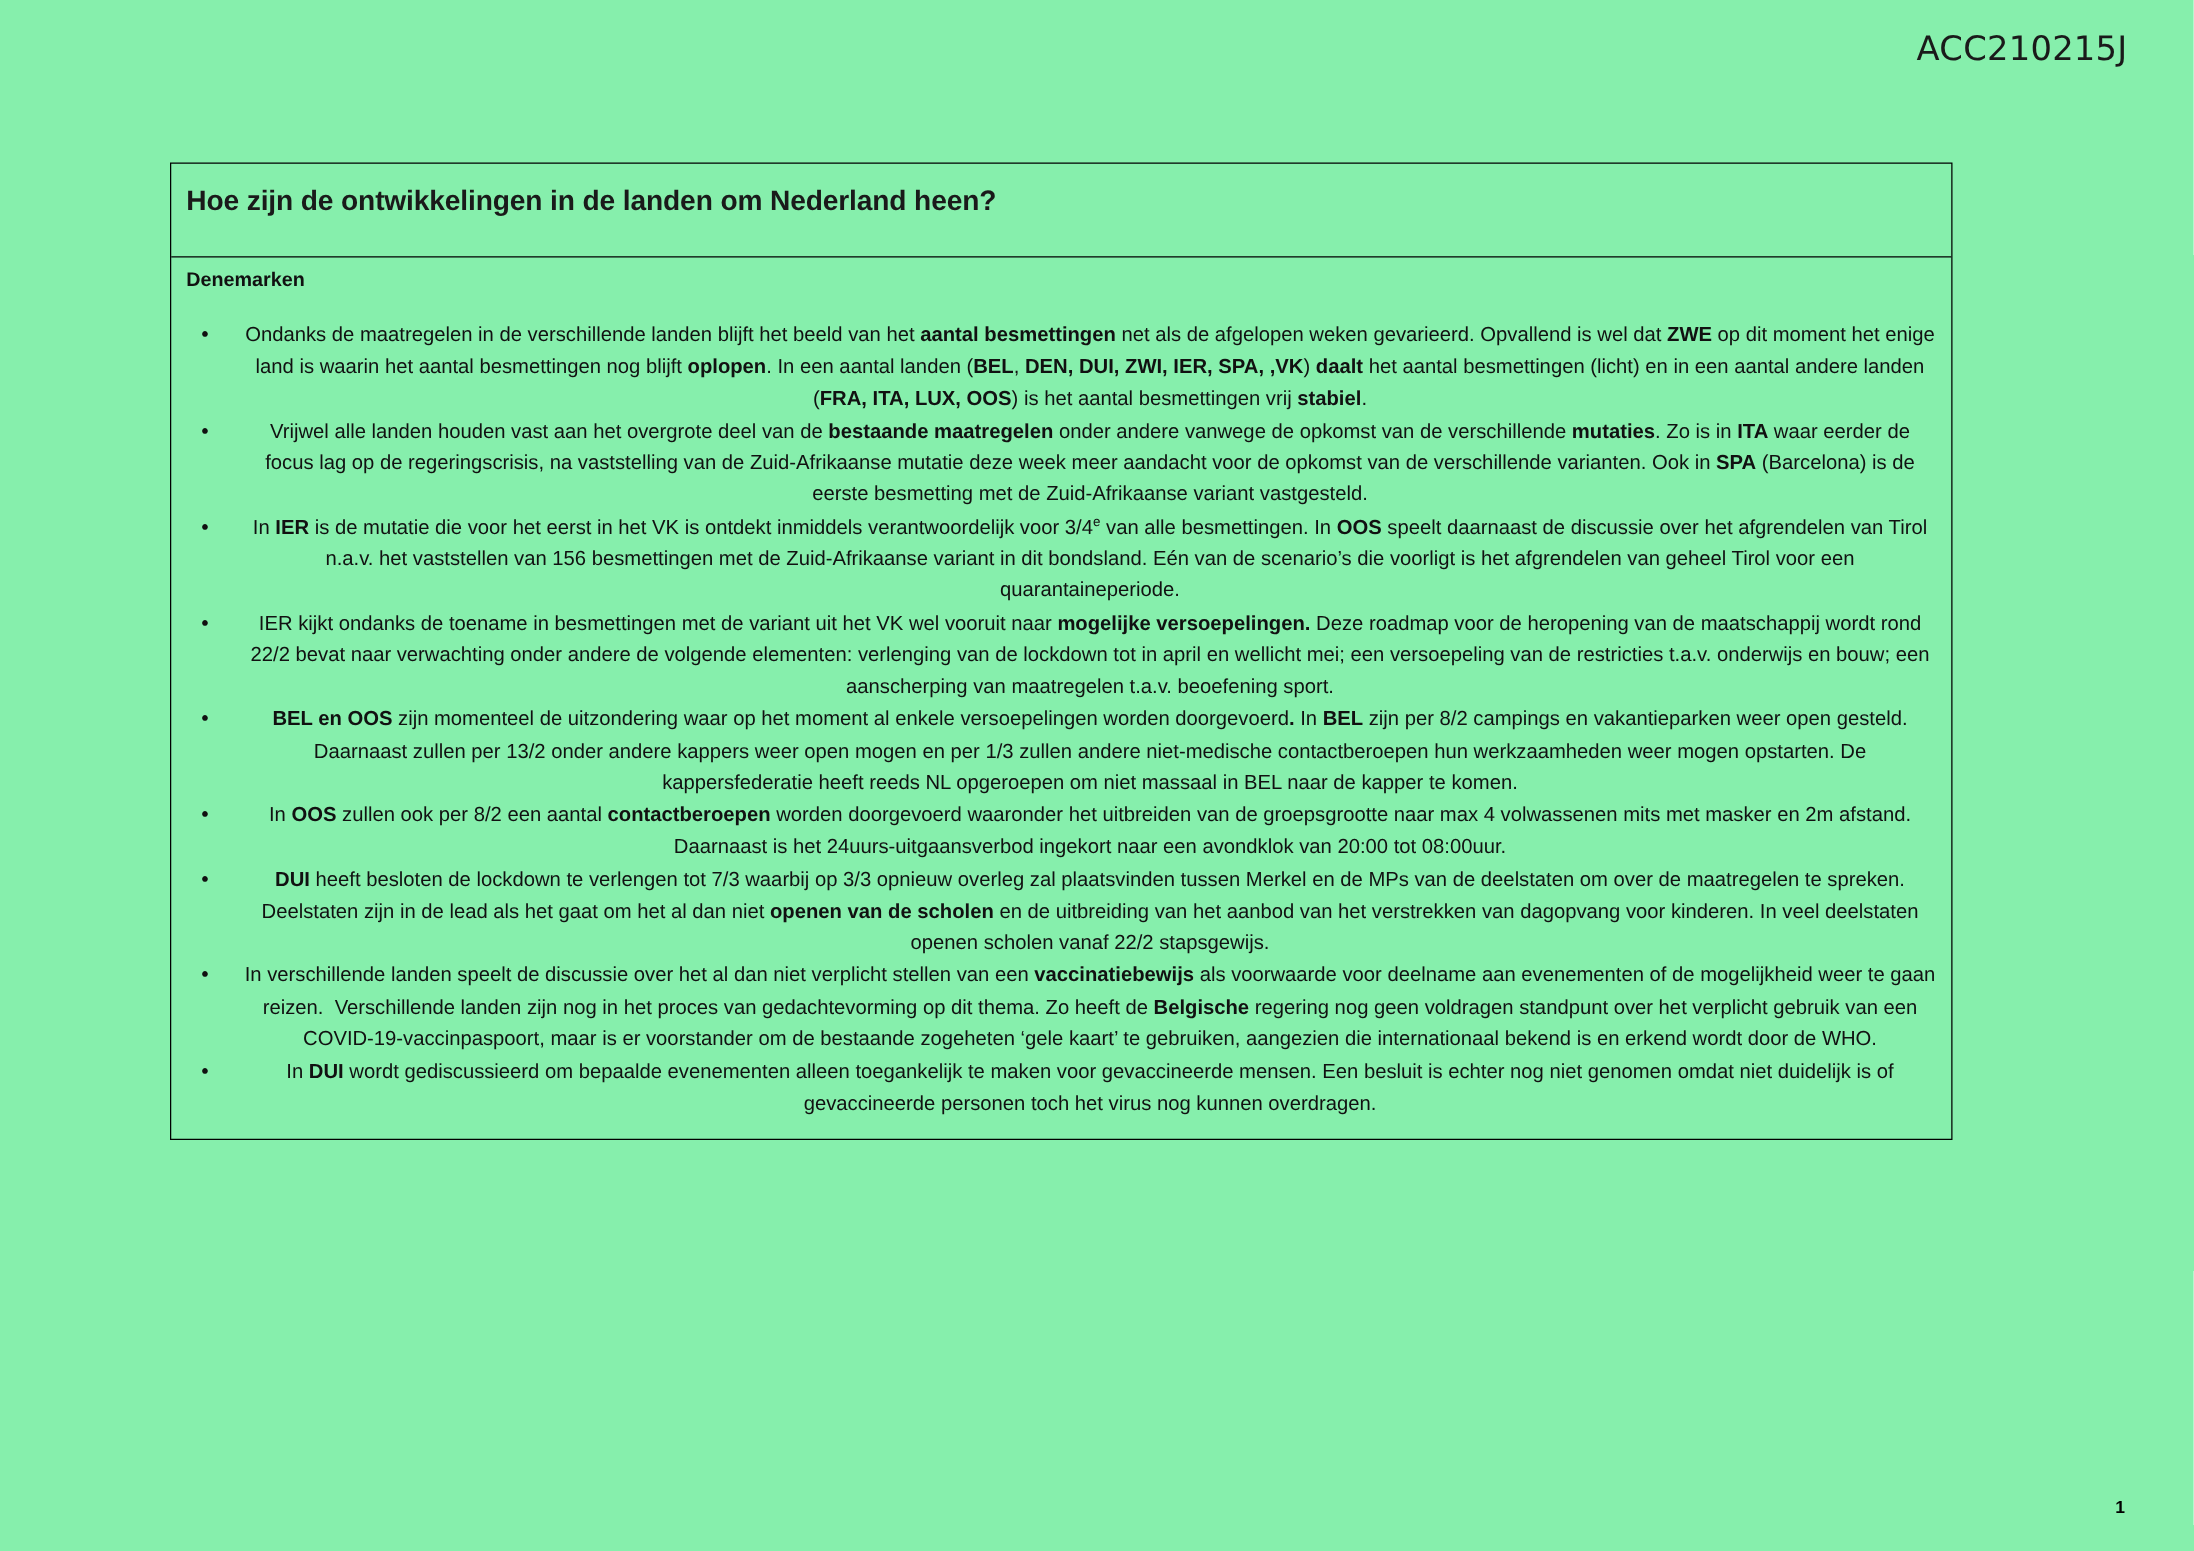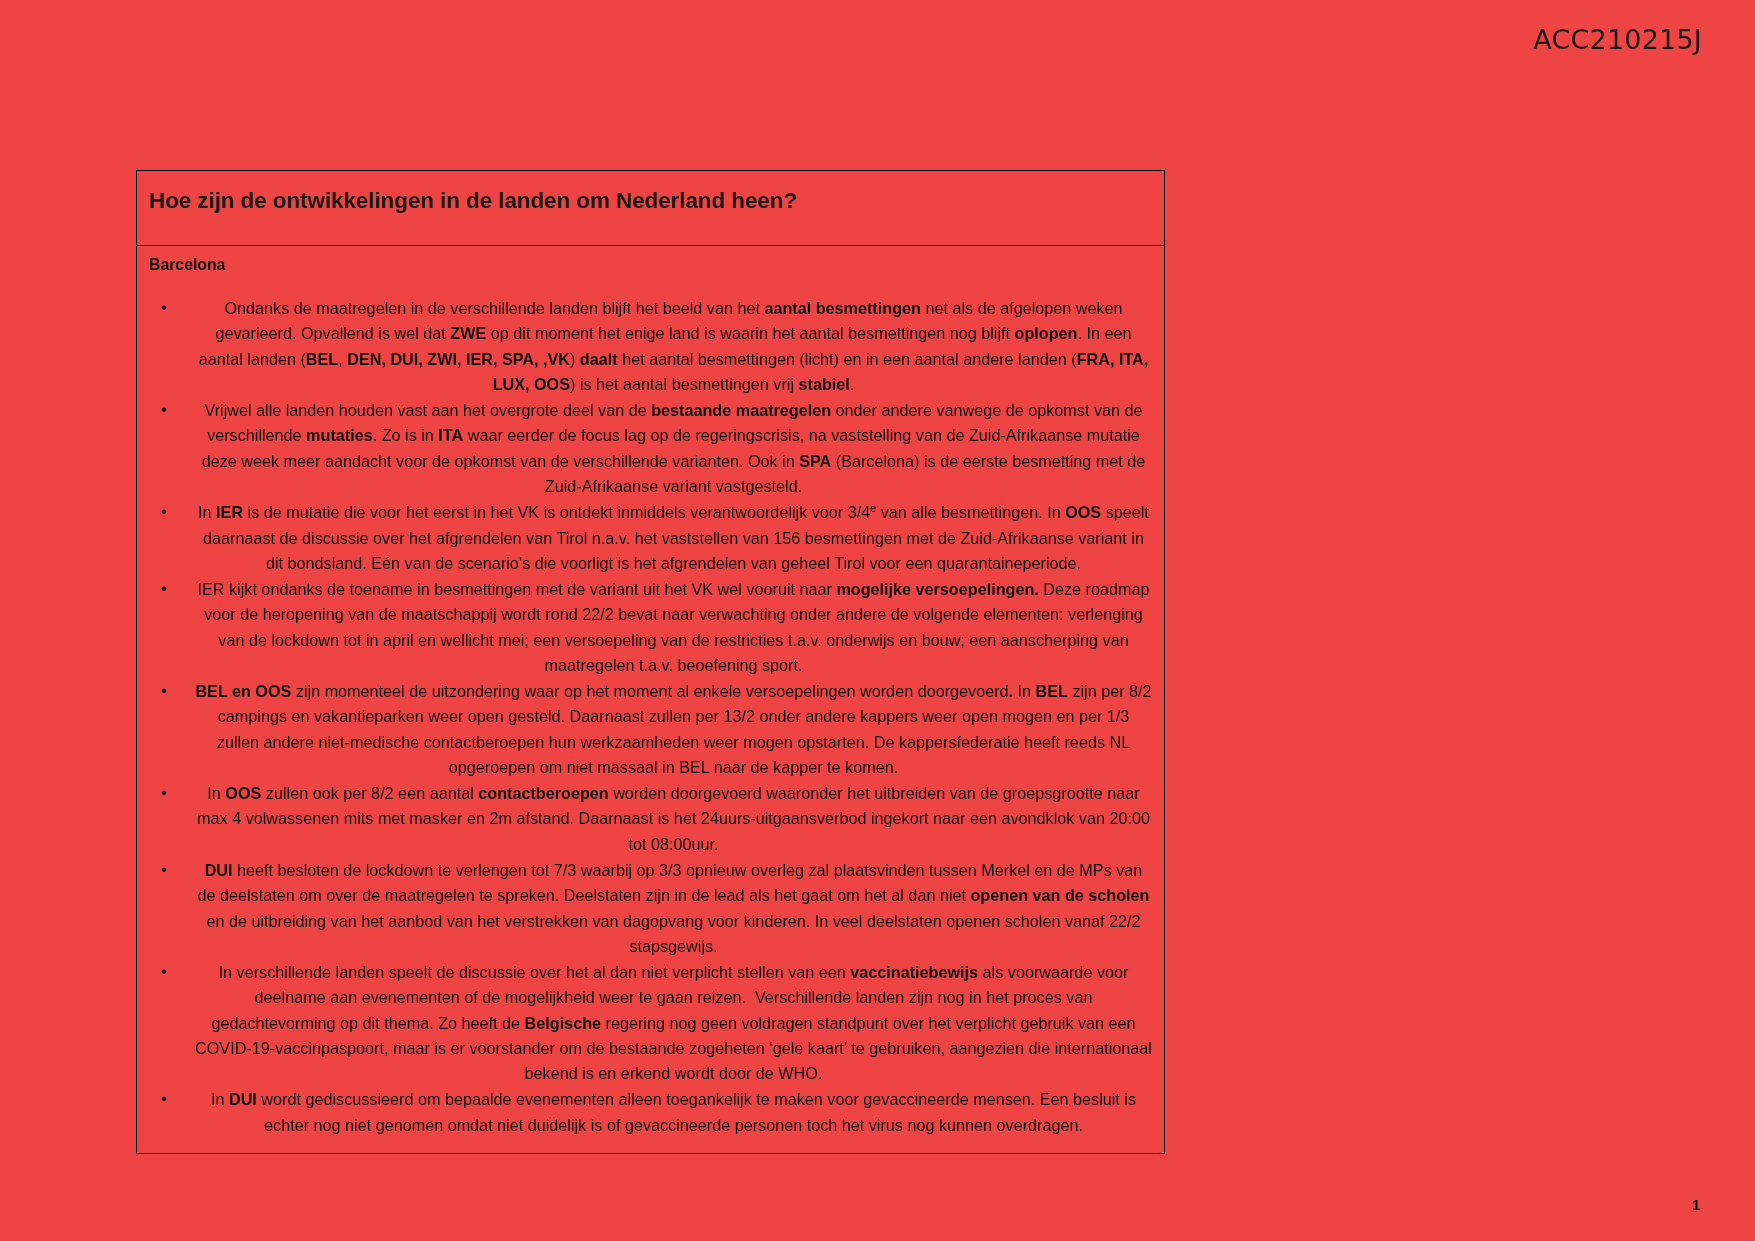--- a/index.html
+++ b/index.html
@@ -9,21 +9,21 @@
     background: #ffffff;
   }
   body {
     font-family: "Liberation Sans", sans-serif;
     color: #000000;
   }
   .page {
     position: relative;
     width: 1755px;
     height: 1241px;
-    background: #ef4444;
+    background: #86efac;
     box-sizing: border-box;
     overflow: hidden;
   }
   .doc-code {
     position: absolute;
     top: 24px;
     right: 53px;
     font-size: 27px;
     letter-spacing: 0.2px;
     color: #1a1a1a;
@@ -34,25 +34,24 @@
     bottom: 28px;
     right: 55px;
     font-size: 14px;
     font-weight: bold;
     color: #000;
   }
   .doc-table {
     position: absolute;
     left: 136px;
     top: 130px;
-    width: 1029px;
+    width: 1426px;
     border: 1.5px solid #000;
     border-collapse: collapse;
     box-sizing: border-box;
-    margin-top: 40px;
   }
   .row {
     border-bottom: 1.5px solid #000;
     box-sizing: border-box;
   }
   .row:last-child { border-bottom: none; }
 
   .title-cell {
     padding: 16px 12px 30px 12px;
   }
@@ -117,21 +116,21 @@
   <div class="doc-code">ACC210215J</div>
 
   <div class="doc-table">
 
     <div class="row title-cell">
       <div class="title-text">Hoe zijn de ontwikkelingen in de landen om Nederland heen?</div>
     </div>
 
 
     <div class="row highlights-cell">
-      <div class="highlights-head">Barcelona</div>
+      <div class="highlights-head">Denemarken</div>
       <ul class="bullets">
         <li>Ondanks de maatregelen in de verschillende landen blijft het beeld van het <b>aantal besmettingen</b> net als de afgelopen weken gevarieerd. Opvallend is wel dat <b>ZWE</b> op dit moment het enige land is waarin het aantal besmettingen nog blijft <b>oplopen</b>. In een aantal landen (<b>BEL</b>, <b>DEN, DUI, ZWI, IER, SPA, ,VK</b>) <b>daalt</b> het aantal besmettingen (licht) en in een aantal andere landen (<b>FRA, ITA, LUX, OOS</b>) is het aantal besmettingen vrij <b>stabiel</b>.</li>
         <li>Vrijwel alle landen houden vast aan het overgrote deel van de <b>bestaande maatregelen</b> onder andere vanwege de opkomst van de verschillende <b>mutaties</b>. Zo is in <b>ITA</b> waar eerder de focus lag op de regeringscrisis, na vaststelling van de Zuid-Afrikaanse mutatie deze week meer aandacht voor de opkomst van de verschillende varianten. Ook in <b>SPA</b> (Barcelona) is de eerste besmetting met de Zuid-Afrikaanse variant vastgesteld.</li>
         <li>In <b>IER</b> is de mutatie die voor het eerst in het VK is ontdekt inmiddels verantwoordelijk voor 3/4<sup>e</sup> van alle besmettingen. In <b>OOS</b> speelt daarnaast de discussie over het afgrendelen van Tirol n.a.v. het vaststellen van 156 besmettingen met de Zuid-Afrikaanse variant in dit bondsland. Eén van de scenario’s die voorligt is het afgrendelen van geheel Tirol voor een quarantaineperiode.</li>
         <li>IER kijkt ondanks de toename in besmettingen met de variant uit het VK wel vooruit naar <b>mogelijke versoepelingen.</b> Deze roadmap voor de heropening van de maatschappij wordt rond 22/2 bevat naar verwachting onder andere de volgende elementen: verlenging van de lockdown tot in april en wellicht mei; een versoepeling van de restricties t.a.v. onderwijs en bouw; een aanscherping van maatregelen t.a.v. beoefening sport.</li>
         <li><b>BEL en OOS</b> zijn momenteel de uitzondering waar op het moment al enkele versoepelingen worden doorgevoerd<b>.</b> In <b>BEL</b> zijn per 8/2 campings en vakantieparken weer open gesteld. Daarnaast zullen per 13/2 onder andere kappers weer open mogen en per 1/3 zullen andere niet-medische contactberoepen hun werkzaamheden weer mogen opstarten. De kappersfederatie heeft reeds NL opgeroepen om niet massaal in BEL naar de kapper te komen.</li>
         <li>In <b>OOS</b> zullen ook per 8/2 een aantal <b>contactberoepen</b> worden doorgevoerd waaronder het uitbreiden van de groepsgrootte naar max 4 volwassenen mits met masker en 2m afstand. Daarnaast is het 24uurs-uitgaansverbod ingekort naar een avondklok van 20:00 tot 08:00uur.</li>
         <li><b>DUI</b> heeft besloten de lockdown te verlengen tot 7/3 waarbij op 3/3 opnieuw overleg zal plaatsvinden tussen Merkel en de MPs van de deelstaten om over de maatregelen te spreken. Deelstaten zijn in de lead als het gaat om het al dan niet <b>openen van de scholen</b> en de uitbreiding van het aanbod van het verstrekken van dagopvang voor kinderen. In veel deelstaten openen scholen vanaf 22/2 stapsgewijs.</li>
         <li>In verschillende landen speelt de discussie over het al dan niet verplicht stellen van een <b>vaccinatiebewijs</b> als voorwaarde voor deelname aan evenementen of de mogelijkheid weer te gaan reizen.&nbsp; Verschillende landen zijn nog in het proces van gedachtevorming op dit thema. Zo heeft de <b>Belgische</b> regering nog geen voldragen standpunt over het verplicht gebruik van een COVID-19-vaccinpaspoort, maar is er voorstander om de bestaande zogeheten ‘gele kaart’ te gebruiken, aangezien die internationaal bekend is en erkend wordt door de WHO.</li>
         <li>In <b>DUI</b> wordt gediscussieerd om bepaalde evenementen alleen toegankelijk te maken voor gevaccineerde mensen. Een besluit is echter nog niet genomen omdat niet duidelijk is of gevaccineerde personen toch het virus nog kunnen overdragen.</li>

